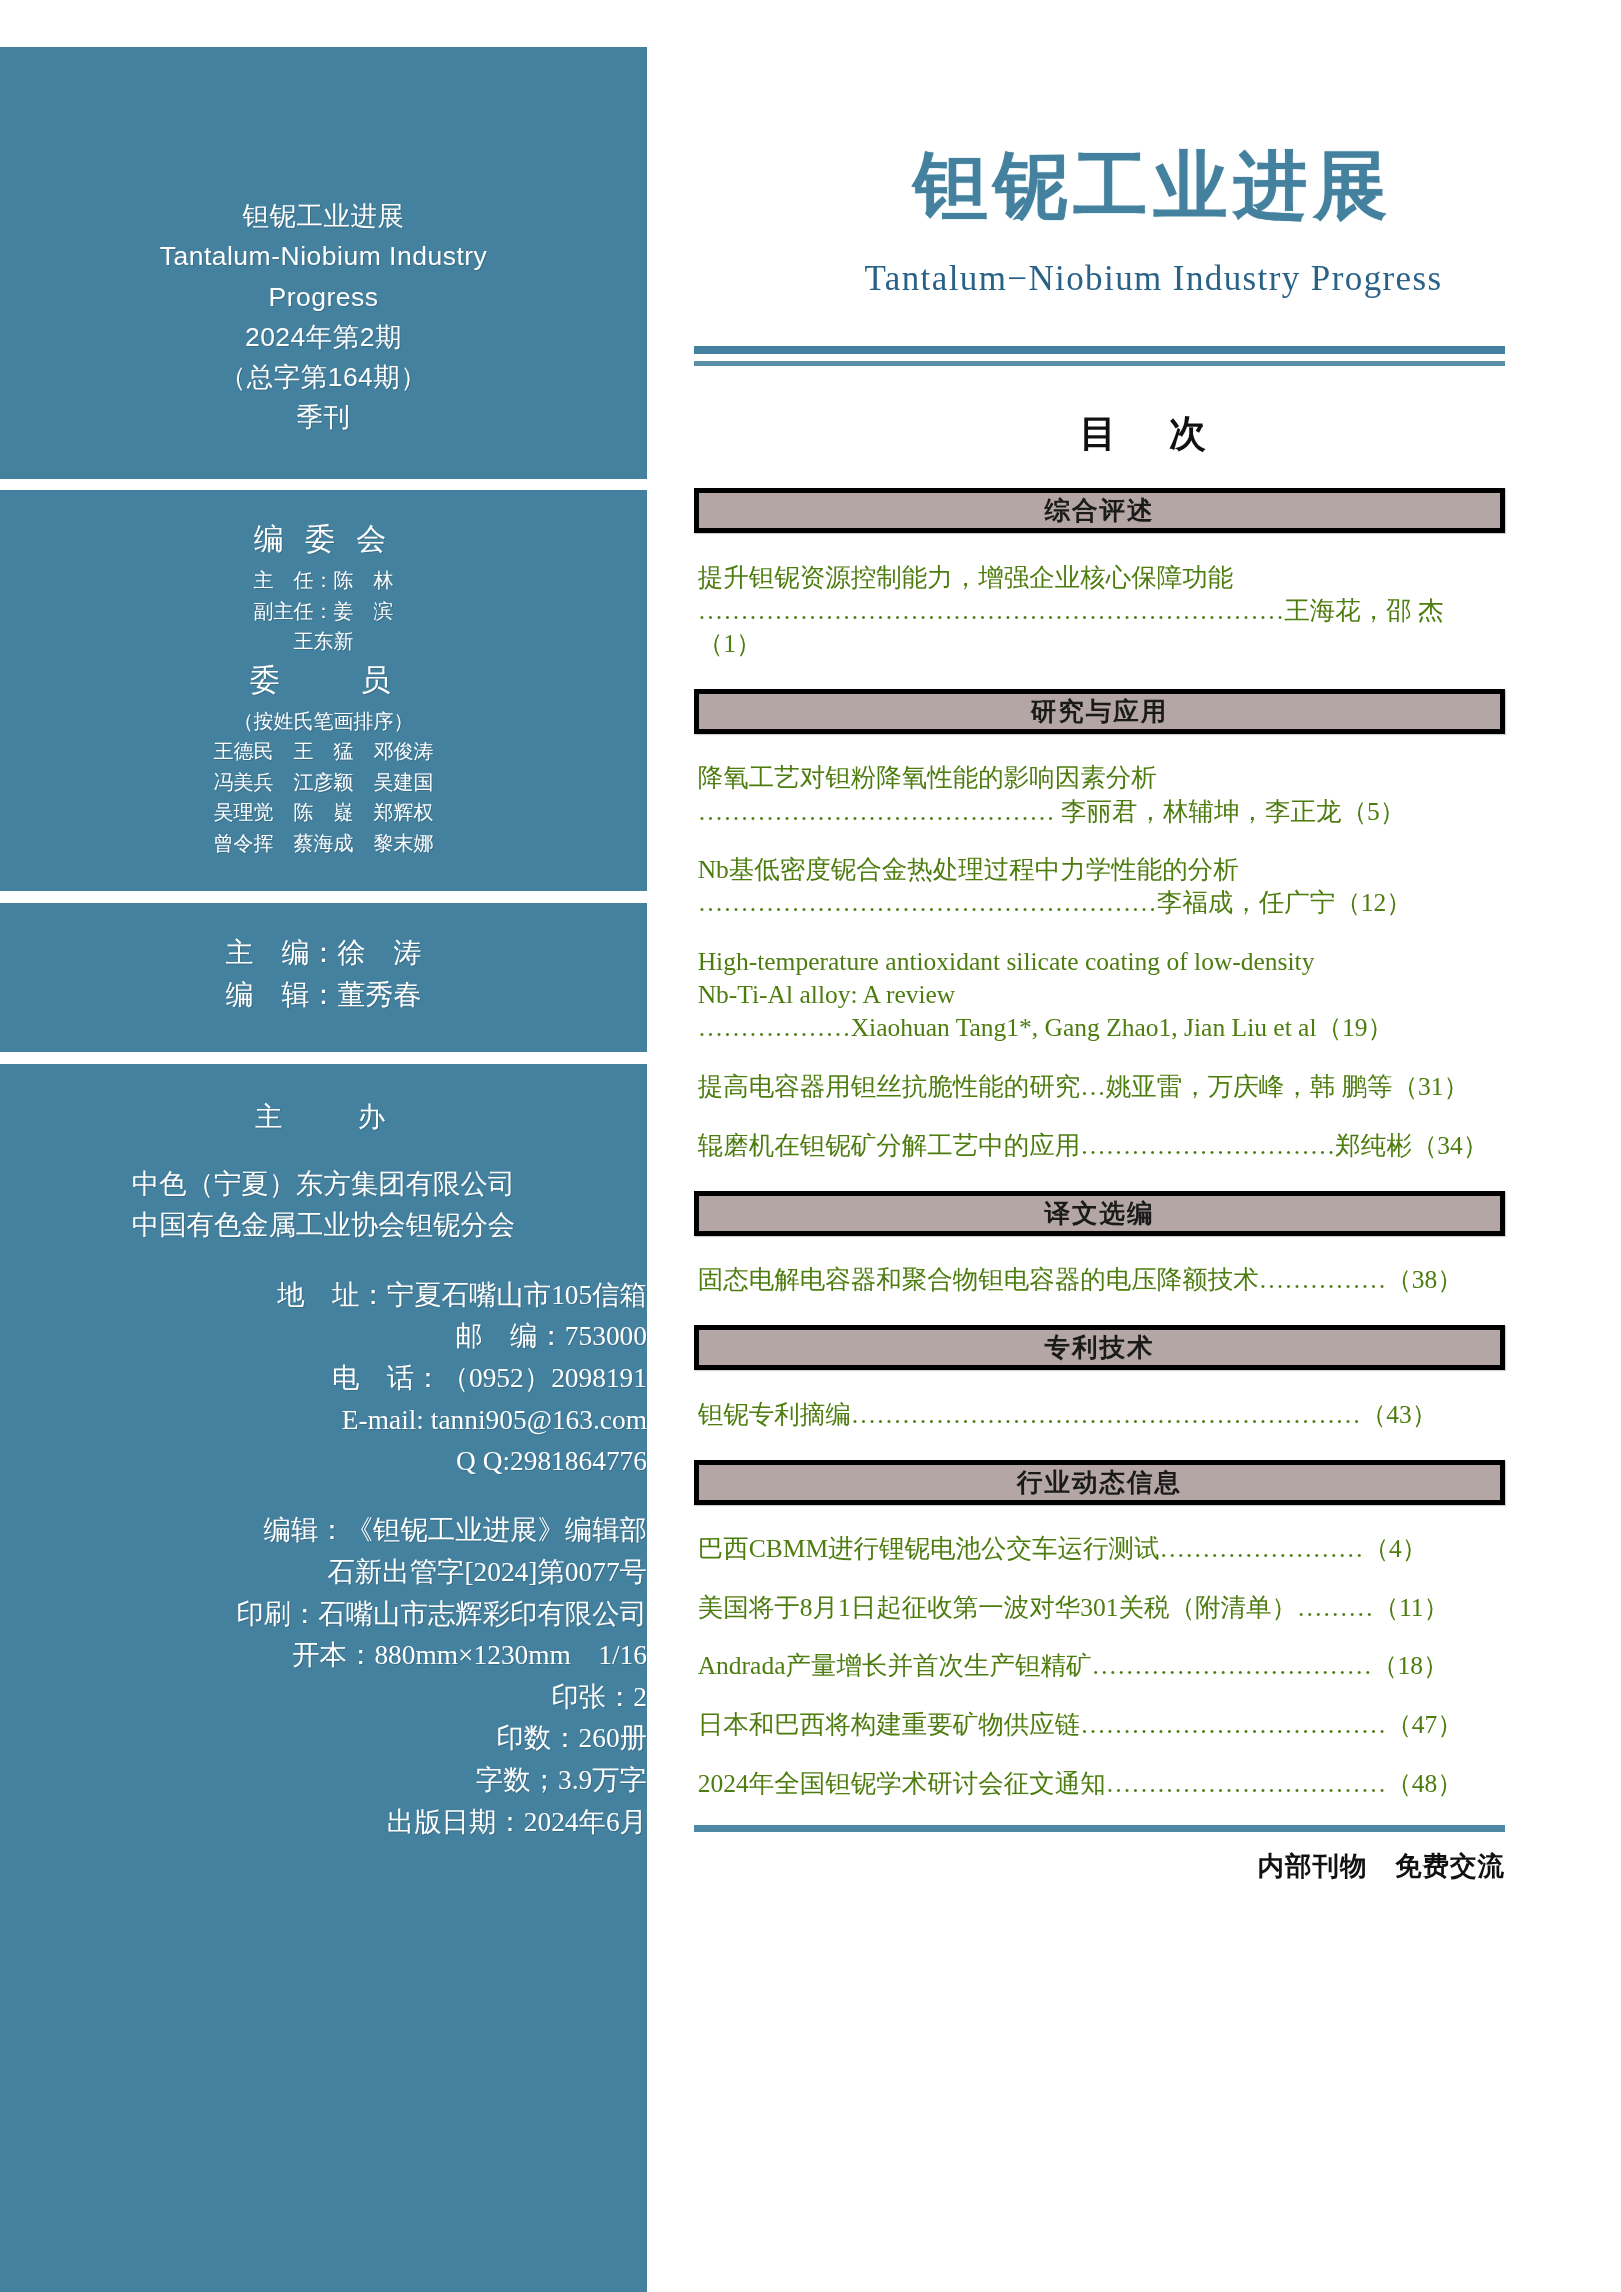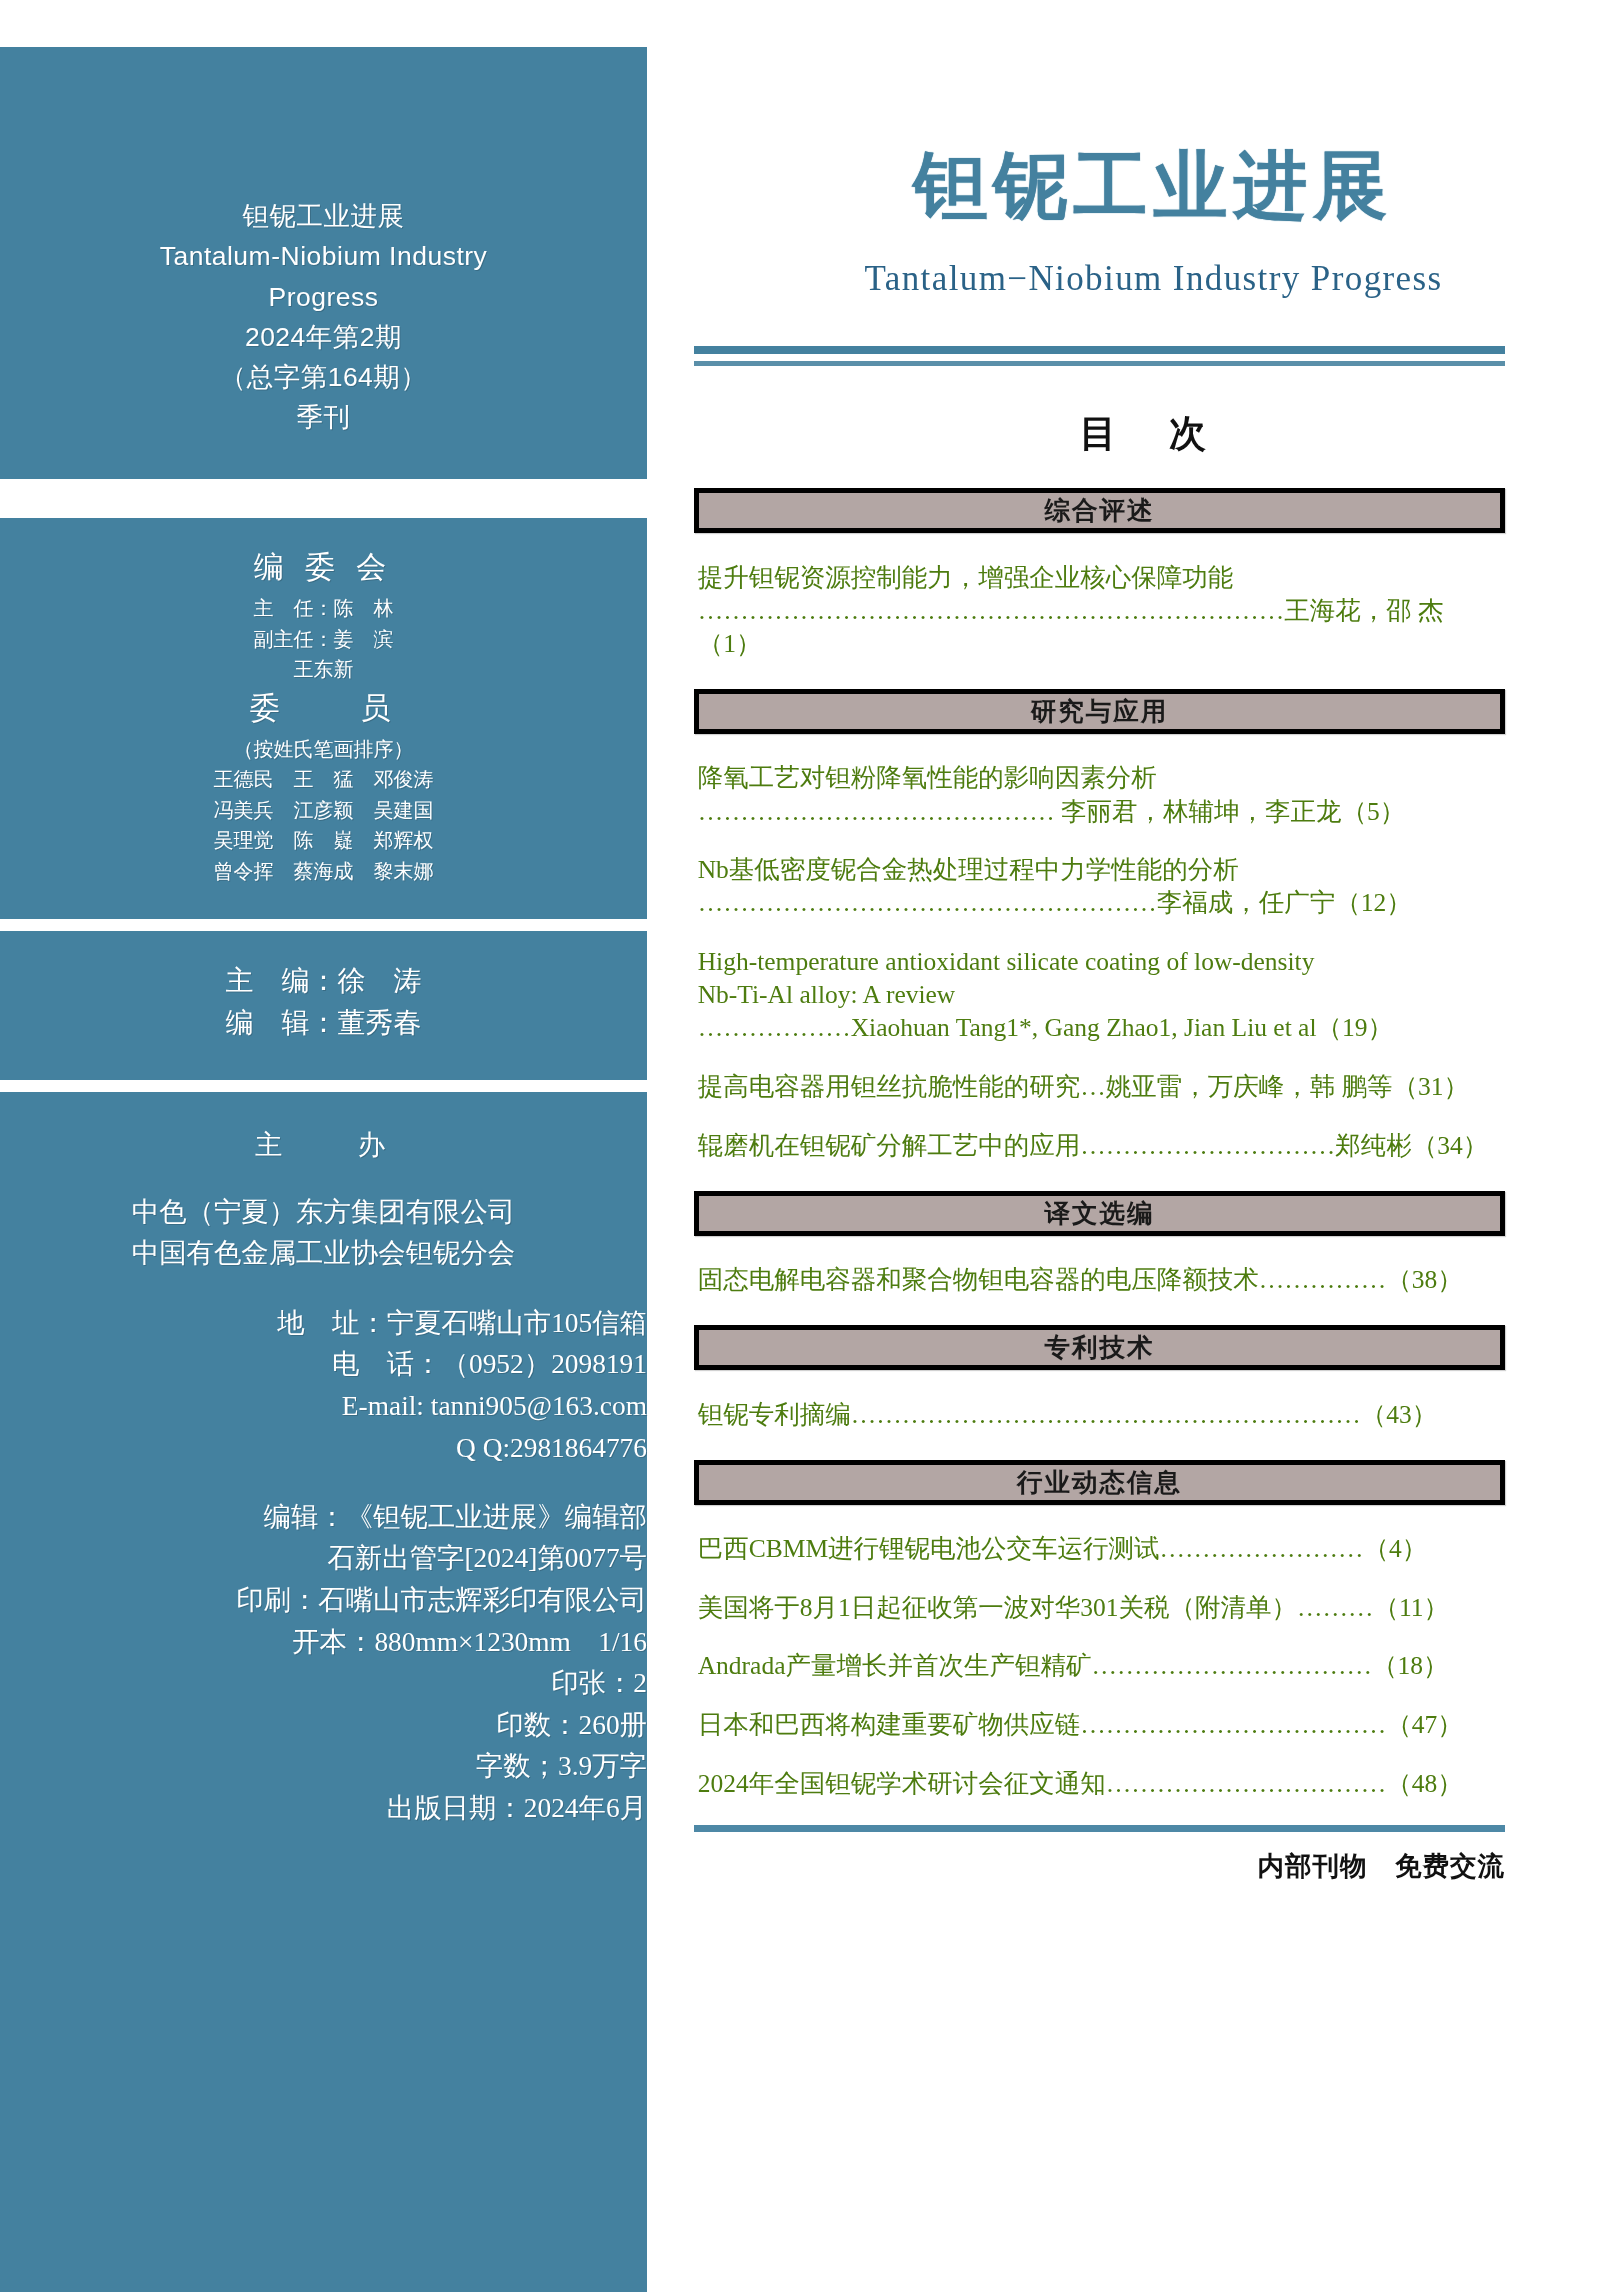--- a/index.html
+++ b/index.html
@@ -27,21 +27,21 @@
     line-height:1.52;
     text-shadow:1px 1px 0 rgba(0,0,0,0.16);
     white-space:pre;
   }
 
   
   #blk-masthead { padding:149px 0 41px 0; }
   #blk-masthead .line { font-size:26.5px; font-family:"Liberation Sans","DejaVu Sans",sans-serif; letter-spacing:0.5px;}
 
   
-  #blk-board { padding:25.5px 0 33px 0;margin-top:28px; }
+  #blk-board { padding:25.5px 0 33px 0; }
   #blk-board .line { font-size:20px; }
   #blk-board .hd { font-size:30px; letter-spacing:6.9px; padding-bottom:3.9px;}
 
   
   #blk-chief { padding:29px 0 35px 0; }
   #blk-chief .line { font-size:28px; }
 
   
   #blk-pub { padding:33px 0 39px 0; flex:1; }
   #blk-pub .hd { font-size:30px; letter-spacing:6.9px; padding-bottom:25.5px; }
@@ -166,20 +166,21 @@
   </div>
 
   <div class="sb-gap"></div>
 
   <div class="sb-block" id="blk-pub">
     <div class="line hd">主　　办</div>
     <div class="line">中色（宁夏）东方集团有限公司</div>
     <div class="line">中国有色金属工业协会钽铌分会</div>
     <div class="spacer"></div>
     <div class="line left">地　址：宁夏石嘴山市105信箱</div>
+    <div class="line left">邮　编：753000</div>
     <div class="line left">电　话：（0952）2098191</div>
     <div class="line left">E-mail: tanni905@163.com</div>
     <div class="line left">Q Q:2981864776</div>
     <div class="spacer"></div>
     <div class="line left">编辑：《钽铌工业进展》编辑部</div>
     <div class="line left">石新出管字[2024]第0077号</div>
     <div class="line left">印刷：石嘴山市志辉彩印有限公司</div>
     <div class="line left">开本：880mm×1230mm　1/16</div>
     <div class="line left">印张：2</div>
     <div class="line left">印数：260册</div>

